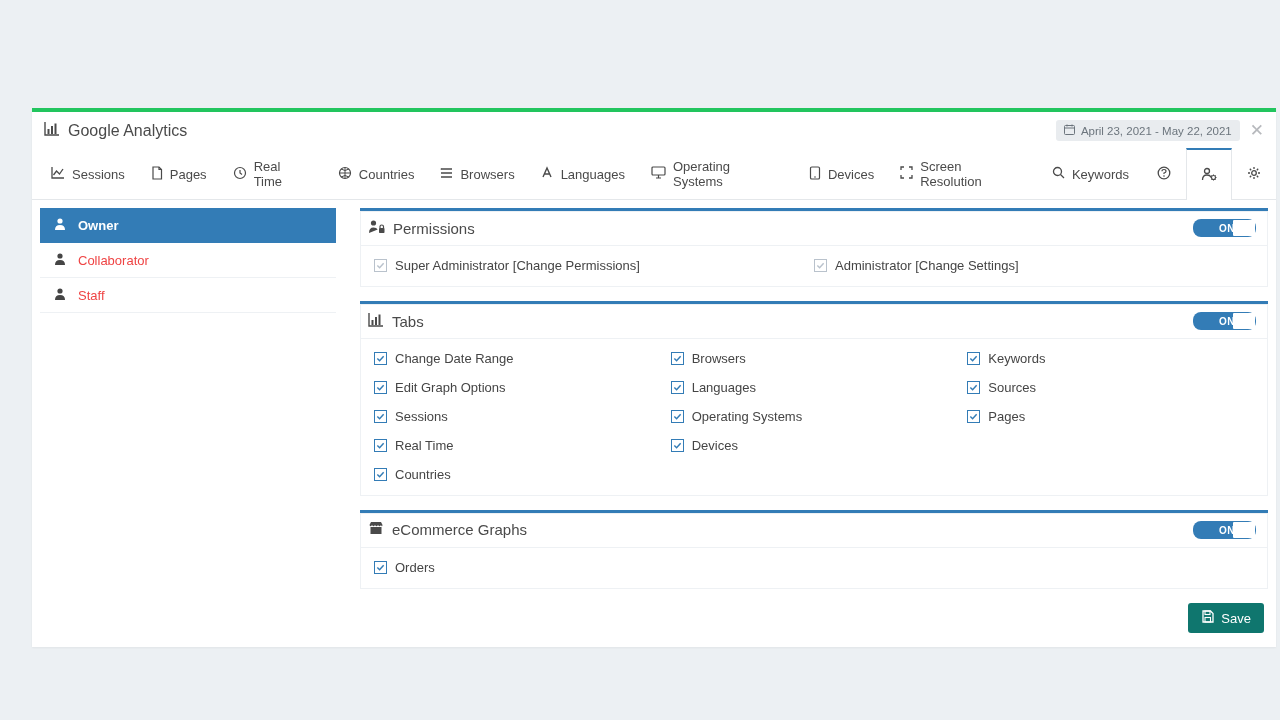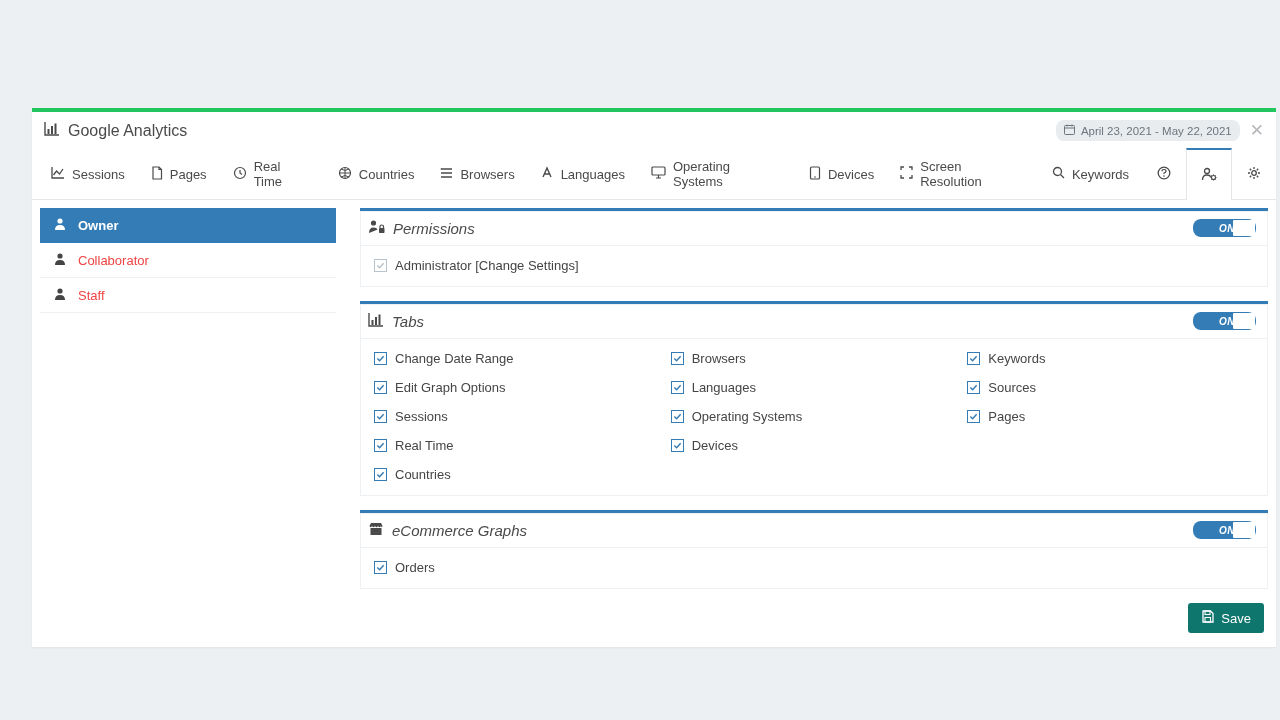--- a/index.html
+++ b/index.html
@@ -26,21 +26,21 @@
   .titlebar .title {
     display: flex; align-items: center; gap: 8px;
     font-size: 16px; color: #4a4a4a;
   }
   .titlebar .spacer { flex: 1; }
   .date-badge {
     background: #e9ecef;
     color: #6c757d;
     font-size: 11.5px;
     padding: 4px 8px;
-    border-radius: 8px;
+    border-radius: 3px;
     display: flex; align-items: center; gap: 6px;
   }
   .close-x {
     color: #b7b9bd;
     font-size: 17px;
     margin-left: 10px;
     cursor: pointer;
     line-height: 1;
   }
   
@@ -91,24 +91,23 @@
     border-bottom-color: #337cb6;
   }
   .main { flex: 1; }
   .panel {
     border-top: 3px solid #337cb6;
     background: #fff;
     margin-bottom: 14px;
     box-shadow: 0 0 0 1px #eef1f4 inset;
   }
   .panel-head {
-    display: flex; align-items: flex-end;
+    display: flex; align-items: flex-start;
     padding: 8px 12px 8px 8px;
     border-bottom: 1px solid #eef1f4;
-    font-style: italic;
   }
   .panel-head .ptitle {
     display: flex; align-items: center; gap: 8px;
     font-size: 15px; color: #4a4a4a;
   }
   .panel-head .spacer { flex: 1; }
   .switch {
     width: 63px; height: 18px;
     background: #337cb6;
     border-radius: 8px;
@@ -331,20 +330,28 @@
           </div>
         </div>
         <div class="panel-body">
           <div class="row2">
             <div class="chk">
               <span class="cb disabled">
                   <svg viewBox="0 0 10 10">
                     <path d="M1.5 5 L4 7.5 L8.5 2.5" stroke="#b9c2cc" fill="none" stroke-width="1.6"></path>
                   </svg>
                 </span>
+              <span>Super Administrator [Change Permissions]</span>
+            </div>
+            <div class="chk">
+              <span class="cb disabled">
+                  <svg viewBox="0 0 10 10">
+                    <path d="M1.5 5 L4 7.5 L8.5 2.5" stroke="#b9c2cc" fill="none" stroke-width="1.6"></path>
+                  </svg>
+                </span>
               <span>Administrator [Change Settings]</span>
             </div>
           </div>
         </div>
       </div>
 
       <div class="panel">
         <div class="panel-head">
           <div class="ptitle">
             <span><svg width="16" height="15" viewBox="0 0 16 15">

